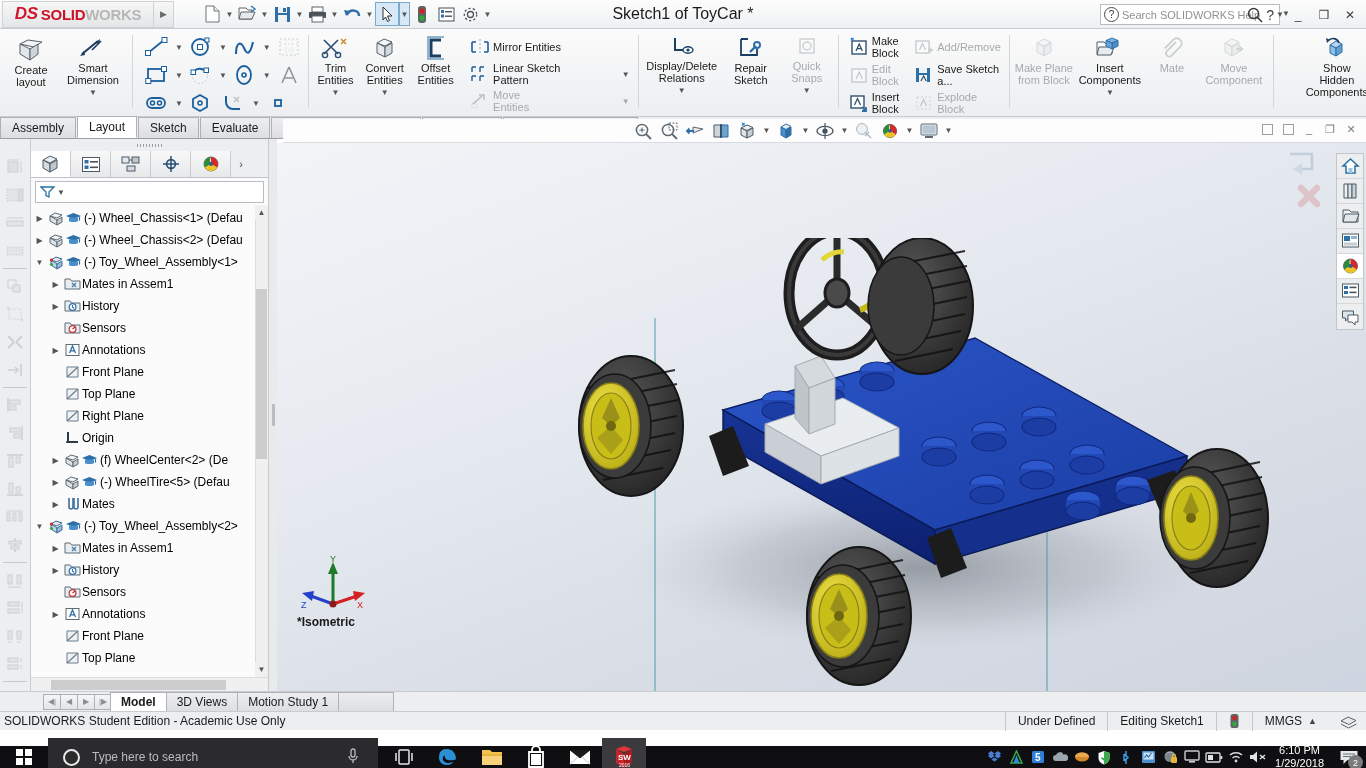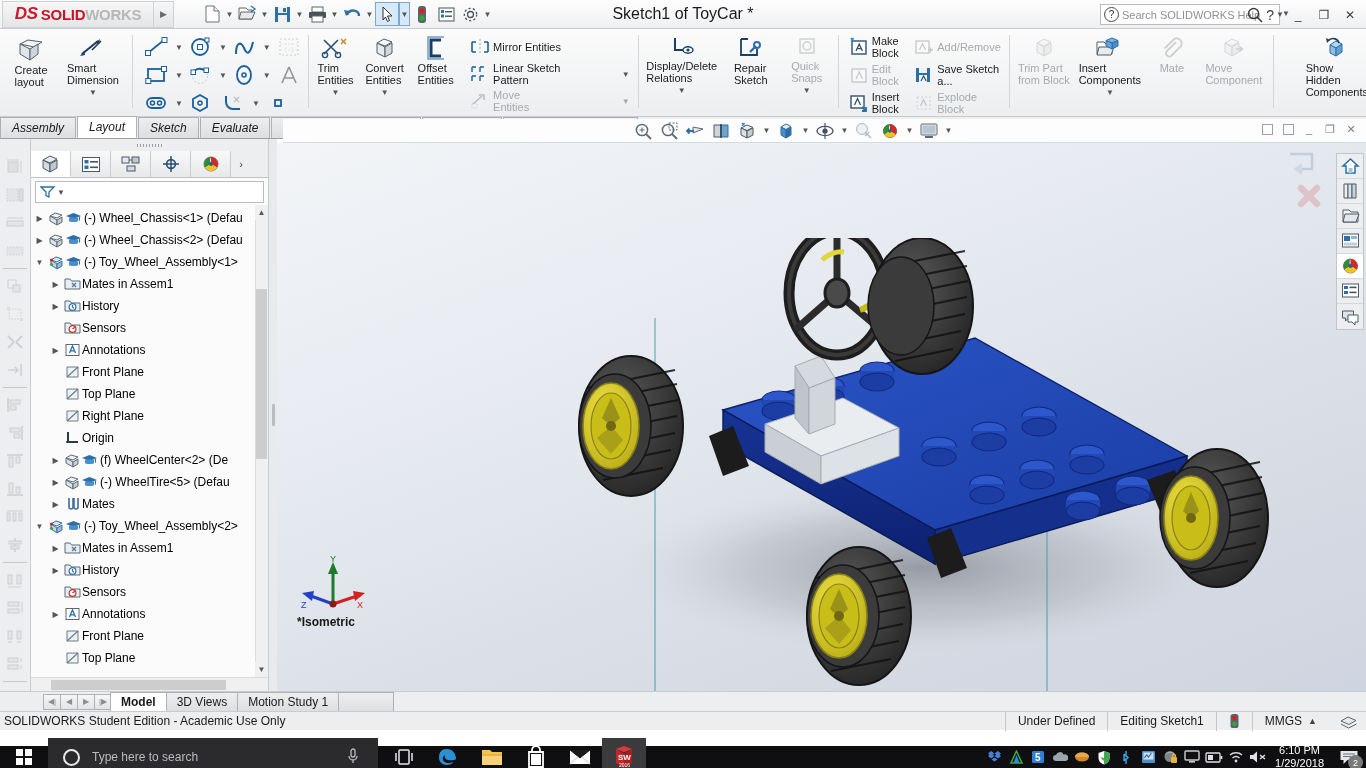--- a/index.html
+++ b/index.html
@@ -68,21 +68,21 @@
     background: linear-gradient(#fbfbfb, #eceef0);
     border-bottom:1px solid #c8ccd0;
     display:flex; align-items:stretch;
   }
   .rgroup { display:flex; align-items:flex-start; padding:2px 4px; position:relative; }
   .rgroup + .rgroup::before {
     content:""; position:absolute; left:0; top:6px; bottom:8px; width:1px; background:#d3d6d9;
   }
   .rbig {
     width: 54px; display:flex; flex-direction:column; align-items:center;
-    padding-top:5px; line-height:12px; font-size:11px; color:#1a1a1a;
+    padding-top:5px; text-align:center; line-height:12px; font-size:11px; color:#1a1a1a;
   }
   .rbig.w70 { width:70px; }
   .rbig.w62 { width:62px; }
   .rbig.w58 { width:58px; }
   .rbig.w80 { width:80px; }
   .rbig.disabled { color:#a6aaae; }
   .rbig .lbl { margin-top:2px; }
   .ico { display:flex; align-items:center; justify-content:center; }
   .dd-caret { font-size:8px; color:#555; margin-top:1px; }
   .rsmall-col { display:flex; flex-direction:column; padding-top:3px; gap:1px; }
@@ -97,21 +97,21 @@
 
   
   .cmdtabs {
     position:absolute; left:0; top:117px; width:1366px; height:22px;
     background:#eceef0; display:flex; align-items:flex-end;
     border-bottom:1px solid #9b9fa3;
   }
   .ctab {
     height:21px; padding:0 11px; display:flex; align-items:center;
     background:linear-gradient(#eceef0,#dcdee0); border:1px solid #adb1b5; border-bottom:none;
-    margin-right:1px; font-size:12px; color:#1a1a1a;font-style:italic;
+    margin-right:1px; font-size:12px; color:#1a1a1a;
   }
   .ctab.active { background:#ffffff; border-bottom:1px solid #ffffff; height:22px; }
 
   
   .headsup {
     position:absolute; left:283px; top:119px; width:1083px; height:24px;
     background:#fdfdfd; display:flex; align-items:center; border-bottom:1px solid #d7dade;
   }
   .hu-icons { display:flex; align-items:center; margin-left:348px; gap:2px; }
   .hu-btn { width:24px;height:22px;display:flex;align-items:center;justify-content:center; }
@@ -644,21 +644,21 @@
 
   <div class="rgroup">
     <div class="rbig w62 disabled">
       <div class="ico">
         <svg width="28" height="24" viewBox="0 0 28 24" opacity=".45">
               <path d="M7 7l7-4 7 3-7 4z" fill="#f0f2f4" stroke="#a8aeb3"></path>
               <path d="M7 7v9l7 4v-9z" fill="#e6e9eb" stroke="#a8aeb3"></path>
               <path d="M14 11l7-4v9l-7 4z" fill="#dcdfe2" stroke="#a8aeb3"></path>
             </svg>
       </div>
-      <div class="lbl"><span>Trim Part</span><br><span>from Block</span></div>
+      <div class="lbl"><span>Make Plane</span><br><span>from Block</span></div>
     </div>
     <div class="rbig w70">
       <div class="ico">
         <svg width="32" height="24" viewBox="0 0 32 24">
               <path d="M3 6h7l2 2h6v10H3z" fill="#fff" stroke="#4d5a66"></path>
               <path d="M5 11h15l-3 8H3z" fill="#e7ecef" stroke="#4d5a66"></path>
               <path d="M18 2l6 2.5-6 2.5-6-2.5z" fill="#7fb2df" stroke="#2e6fa8"></path>
               <path d="M18 7v6l6-3V4.5z" fill="#4a8ecb" stroke="#2e6fa8"></path>
               <path d="M18 7v6l-6-3V4.5z" fill="#6ba3d6" stroke="#2e6fa8"></path>
             </svg>

